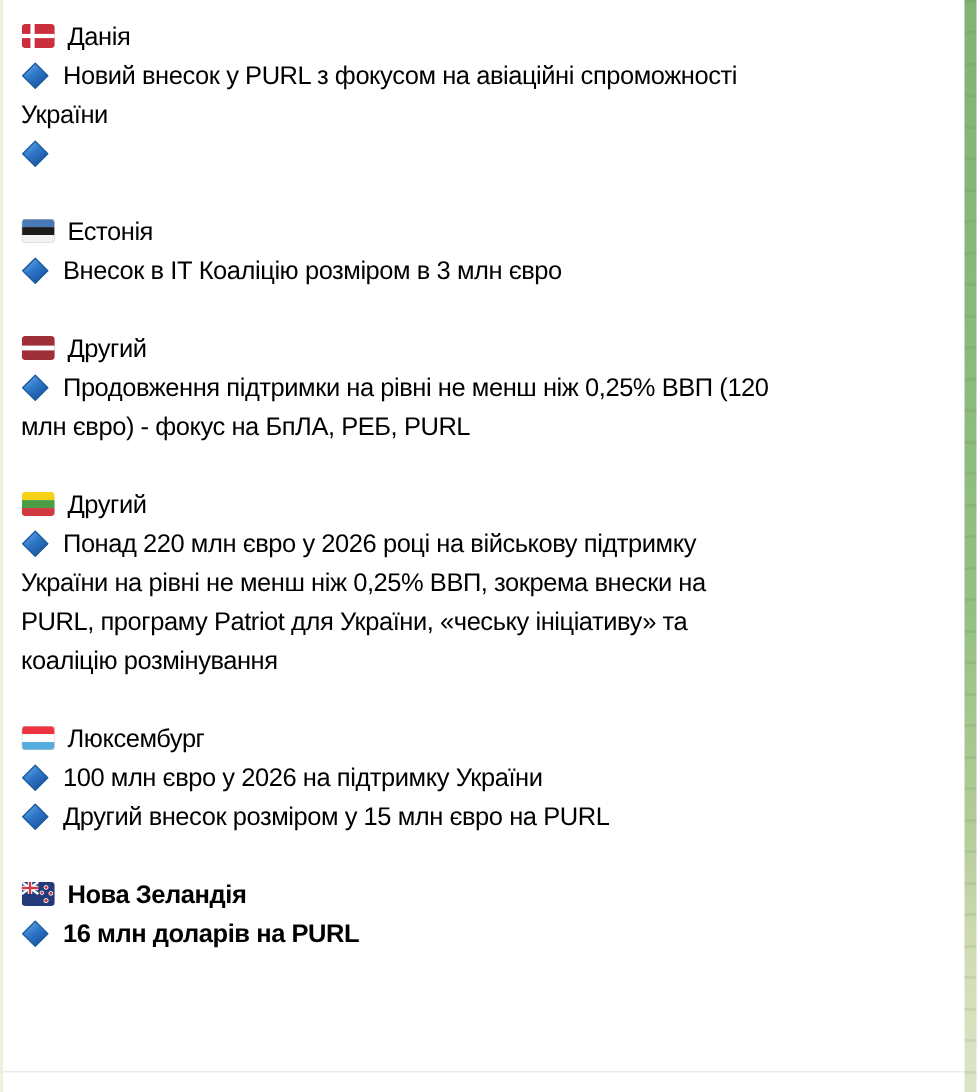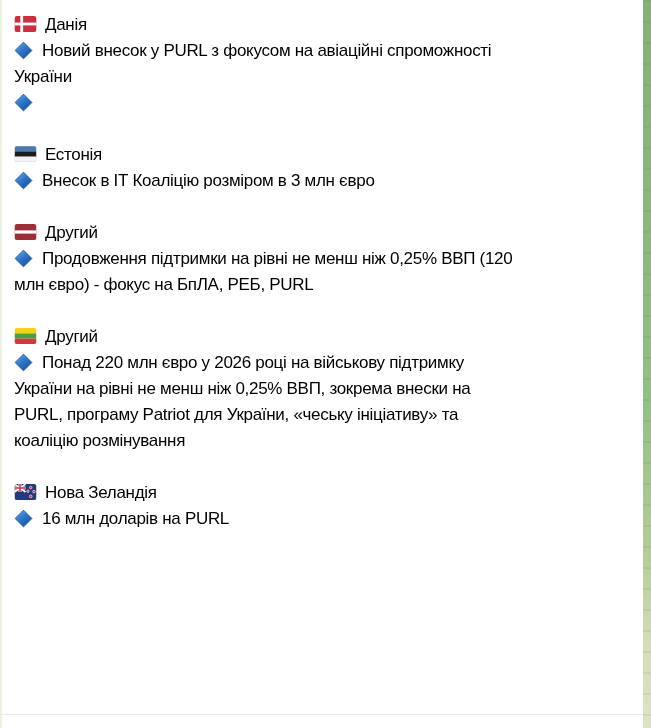--- a/index.html
+++ b/index.html
@@ -55,21 +55,21 @@
     left: 0; top: 0;
     width: 538px;
     padding: 12px 0 0 14px;
     box-sizing: border-box;
     color: #000000;
     font-size: 17px;
     line-height: 26px;
     letter-spacing: -0.3px;
   }
   .section { margin: 0 0 26px 0; }
-  .section:last-child { margin-bottom: 16px; }
+  .section:last-child { margin-bottom: 16px; font-weight: bold; }
   .country-line, .item { margin: 0; white-space: pre; }
   .flag-icon {
     width: 23px; height: 16px;
     vertical-align: -2px;
     margin-right: 8px;
   }
   .diamond-icon {
     width: 19px; height: 19px;
     vertical-align: -3.5px;
     margin-right: 9px;
@@ -199,20 +199,31 @@
           </svg><span class="country">Другий</span></p>
   <p class="item"><svg class="diamond-icon">
             <use href="#diamond" xlink:href="#diamond"></use>
           </svg><span class="item-text">Понад 220 млн євро у 2026 році на військову підтримку
 України на рівні не менш ніж 0,25% ВВП, зокрема внески на
 PURL, програму Patriot для України, «чеську ініціативу» та
 коаліцію розмінування</span></p>
       </div>
       <div class="section">
     <p class="country-line"><svg class="flag-icon">
+            <use href="#flag-luxembourg" xlink:href="#flag-luxembourg"></use>
+          </svg><span class="country">Люксембург</span></p>
+  <p class="item"><svg class="diamond-icon">
+            <use href="#diamond" xlink:href="#diamond"></use>
+          </svg><span class="item-text">100 млн євро у 2026 на підтримку України</span></p>
+        <p class="item"><svg class="diamond-icon">
+            <use href="#diamond" xlink:href="#diamond"></use>
+          </svg><span class="item-text">Другий внесок розміром у 15 млн євро на PURL</span></p>
+      </div>
+      <div class="section">
+    <p class="country-line"><svg class="flag-icon">
             <use href="#flag-new-zealand" xlink:href="#flag-new-zealand"></use>
           </svg><span class="country">Нова Зеландія</span></p>
   <p class="item"><svg class="diamond-icon">
             <use href="#diamond" xlink:href="#diamond"></use>
           </svg><span class="item-text">16 млн доларів на PURL</span></p>
       </div>
     </div>
 </div>
 
 </body></html>

